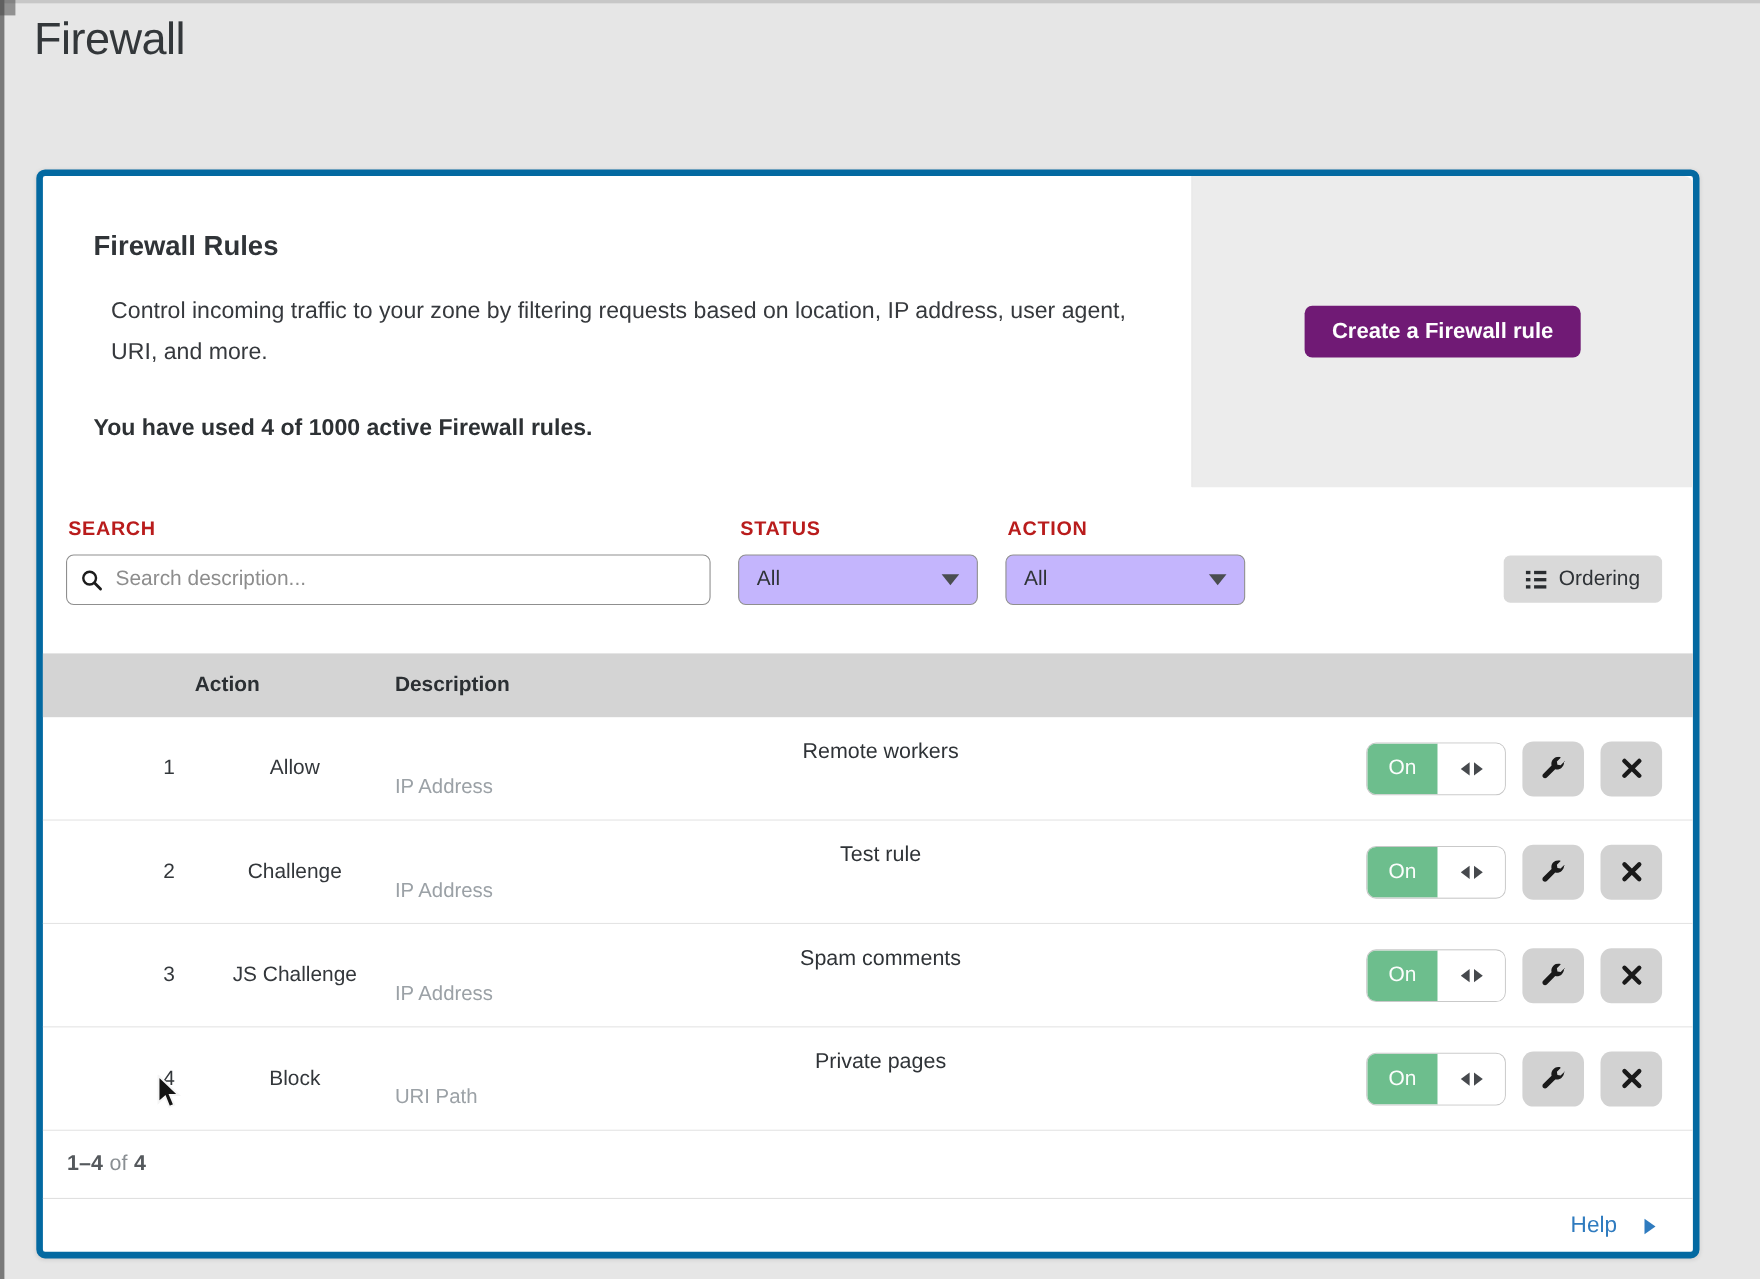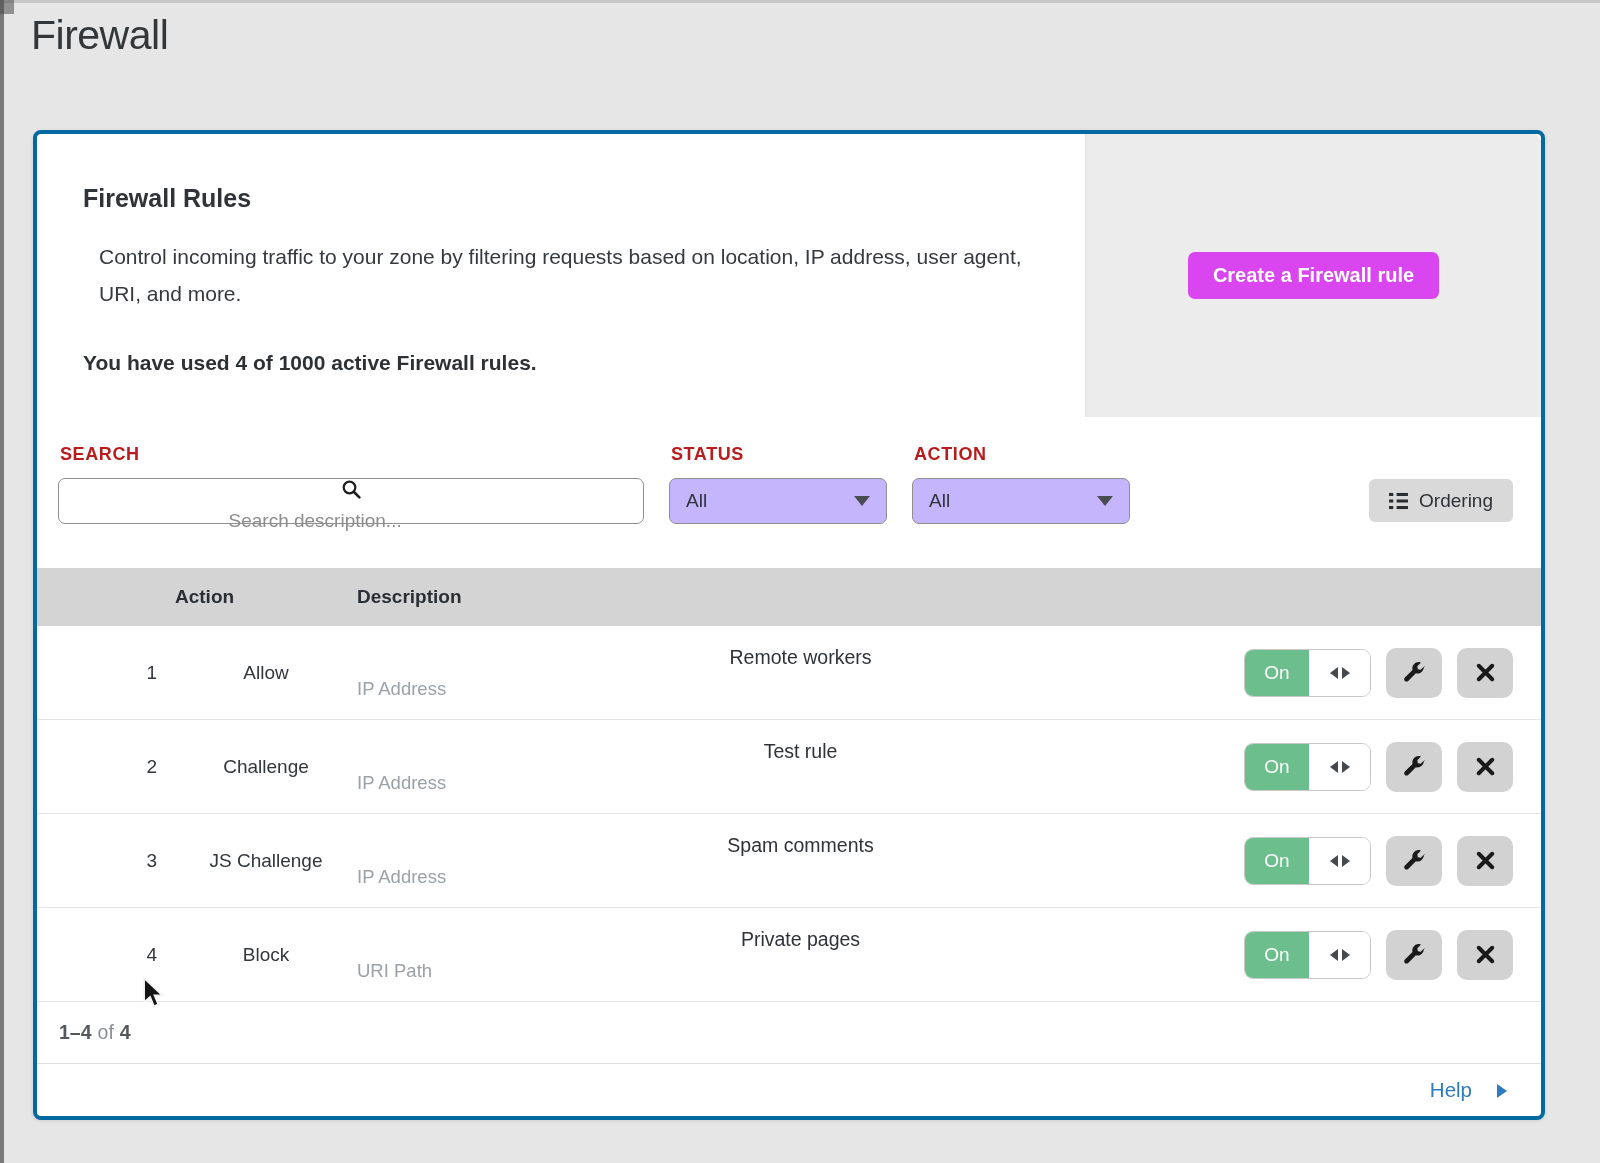--- a/index.html
+++ b/index.html
@@ -13,55 +13,55 @@
   }
   .edge-top { position: absolute; top: 0; left: 0; right: 0; height: 3px; background: #c7c7c7; }
   .edge-left { position: absolute; top: 0; left: 0; bottom: 0; width: 4px; background: #7a7a7a; }
   .edge-corner { position: absolute; top: 0; left: 0; width: 14px; height: 14px; background: #4a4a4a; opacity: .55; }
 
   .page-header { padding: 12px 0 0 31px; }
   .page-title { font-size: 41px; font-weight: 500; color: #33373a; letter-spacing: -0.5px; line-height: 1.15; margin: 0; }
   .page-subtitle { font-size: 29px; font-weight: 400; color: #66696d; margin-top: 24px; }
 
   .card {
-    position: absolute; left: 33px; top: 130px;
+    position: absolute; left: 33px; top: 154px;
     width: 1512px; height: 990px;
     background: #ffffff;
-    border: 4px solid #0369a1;
+    border: 6px solid #0369a1;
     border-radius: 8px;
     box-shadow: 0 1px 4px rgba(0,0,0,0.10);
     display: flex; flex-direction: column;
   }
 
   .card-top { display: flex; height: 283px; flex: 0 0 auto; }
   .card-top-left { flex: 1; padding: 50px 40px 0 46px; }
   .rules-heading { font-size: 25px; font-weight: 700; color: #303438; margin: 0 0 26px 0; }
   .rules-desc { font-size: 21px; color: #36393d; line-height: 1.75; max-width: 960px; margin: 0 0 38px 16px; }
   .rules-usage { font-size: 21px; font-weight: 700; color: #2d3134; margin: 0; }
   .card-top-right {
     width: 456px; background: #ececec;
     border-left: 1px solid #e0e0e0;
     border-radius: 0 8px 0 0;
     display: flex; align-items: center; justify-content: center;
   }
   .create-btn {
-    background: #d946ef; color: #fdfefe;
+    background: #701a75; color: #fdfefe;
     font-family: "Liberation Sans", sans-serif;
     font-size: 20px; font-weight: 700;
     border: none; border-radius: 7px;
     padding: 12px 25px; cursor: pointer;
   }
 
   .filters { display: flex; align-items: flex-end; height: 151px; flex: 0 0 auto; padding: 0 28px 44px 21px; }
   .filter-group { display: flex; flex-direction: column; margin-right: 25px; }
   .filter-label { font-size: 18px; font-weight: 700; color: #b91c1c; letter-spacing: .6px; margin: 0 0 13px 2px; }
   .search-box {
     width: 586px; height: 46px; background: #fff;
     border: 1px solid #8f8f8f; border-radius: 7px;
-    display: flex; align-items: center; padding: 0 12px; gap: 9px; flex-direction: column;
+    display: flex; align-items: center; padding: 0 12px; gap: 9px;
   }
   .search-box input {
     border: none; outline: none; flex: 1;
     font-family: "Liberation Sans", sans-serif;
     font-size: 19px; color: #333; background: transparent;
   }
   .search-box input::placeholder { color: #8d8d8d; }
   .select-box {
     width: 218px; height: 46px; background: #c4b5fd;
     border: 1px solid #8f8f8f; border-radius: 7px;

